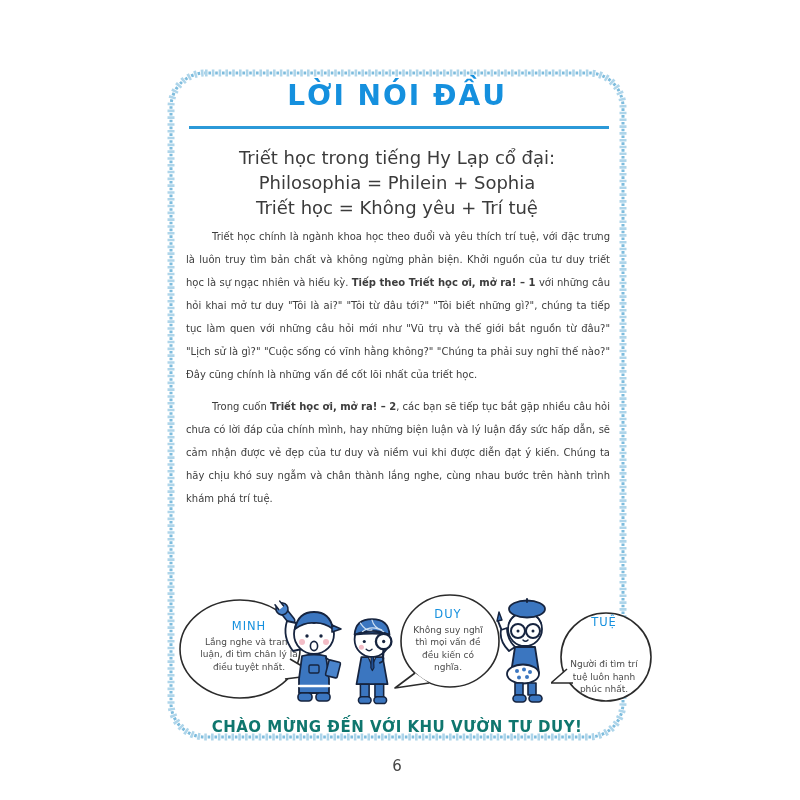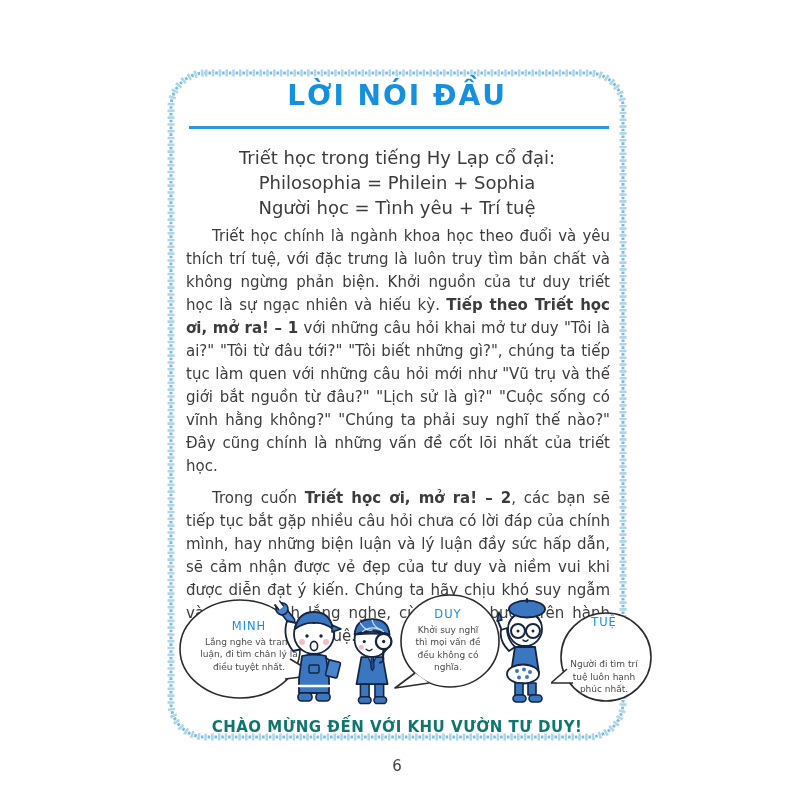--- a/index.html
+++ b/index.html
@@ -8,21 +8,21 @@
   .sheet{position:absolute;left:167px;top:69px;width:460px;height:672px;}
   .frame{position:absolute;left:0;top:0;width:460px;height:672px;z-index:0;}
   .title{position:absolute;top:10px;left:0;width:100%;text-align:center;margin:0;
          font-size:28px;font-weight:bold;color:#1590de;letter-spacing:2px;z-index:1;}
   .title-underline{position:absolute;top:57px;left:22px;width:420px;height:3px;
          background:#2b99d8;z-index:1;}
   .intro{position:absolute;top:76px;left:0;width:100%;text-align:center;
          font-size:18px;line-height:25px;color:#3b3b3b;z-index:1;}
   .intro p{margin:0;}
   .paras{position:absolute;top:156px;left:19px;width:424px;z-index:1;}
-  .para{margin:0 0 9px 0;font-size:15px;line-height:23px;text-align:justify;
+  .para{margin:0 0 9px 0;font-size:10px;line-height:23px;text-align:justify;
         text-indent:26px;color:#3c3c3c;}
   .para .bold{font-weight:bold;}
   .characters{position:absolute;top:524px;left:-2px;width:496px;height:122px;z-index:2;}
   .bubble{position:absolute;}
   .bubble svg{position:absolute;left:0;top:0;width:100%;height:100%;}
   .bubble-textstack{position:absolute;left:0;top:0;right:0;bottom:0;
         display:flex;flex-direction:column;align-items:center;justify-content:center;
         text-align:center;}
   .bubble-name{font-size:11.5px;font-weight:normal;color:#1590de;letter-spacing:1px;margin-bottom:3px;}
   .bubble-quote{font-size:9px;line-height:12.5px;color:#4a4a4a;}
@@ -51,21 +51,21 @@
       <rect x="4" y="4" width="452" height="664" rx="34" fill="none" stroke="#aed5ea" stroke-width="7" stroke-dasharray="2.6 4.2"></rect>
       <rect x="4" y="4" width="452" height="664" rx="34" fill="none" stroke="#7dbcdd" stroke-width="3" stroke-dasharray="2.6 4.2" stroke-dashoffset="3.4"></rect>
     </svg>
 
     <h1 class="title">LỜI NÓI ĐẦU</h1>
     <div class="title-underline"></div>
 
     <div class="intro">
       <p>Triết học trong tiếng Hy Lạp cổ đại:</p>
       <p>Philosophia = Philein + Sophia</p>
-      <p>Người học = Tình yêu + Trí tuệ</p>
+      <p>Triết học = Không yêu + Trí tuệ</p>
     </div>
 
     <div class="paras">
       <p class="para"><span>Triết học chính là ngành khoa học theo đuổi và yêu thích trí tuệ, với đặc trưng là luôn truy tìm bản chất và không ngừng phản biện. Khởi nguồn của tư duy triết học là sự ngạc nhiên và hiếu kỳ. </span><span class="bold">Tiếp theo Triết học ơi, mở ra! – 1</span><span> với những câu hỏi khai mở tư duy "Tôi là ai?" "Tôi từ đâu tới?" "Tôi biết những gì?", chúng ta tiếp tục làm quen với những câu hỏi mới như "Vũ trụ và thế giới bắt nguồn từ đâu?" "Lịch sử là gì?" "Cuộc sống có vĩnh hằng không?" "Chúng ta phải suy nghĩ thế nào?" Đây cũng chính là những vấn đề cốt lõi nhất của triết học.</span></p>
       <p class="para"><span>Trong cuốn </span><span class="bold">Triết học ơi, mở ra! – 2</span><span>, các bạn sẽ tiếp tục bắt gặp nhiều câu hỏi chưa có lời đáp của chính mình, hay những biện luận và lý luận đầy sức hấp dẫn, sẽ cảm nhận được vẻ đẹp của tư duy và niềm vui khi được diễn đạt ý kiến. Chúng ta hãy chịu khó suy ngẫm và chân thành lắng nghe, cùng nhau bước trên hành trình khám phá trí tuệ.</span></p>
     </div>
 
     <div class="characters">
 
       <div class="bubble bubble-minh">
@@ -127,21 +127,21 @@
         <rect x="34" y="91" width="13" height="7" rx="3.5" fill="#3b76c0" stroke="#16243f" stroke-width="1.6"></rect>
       </svg>
 
       <div class="bubble bubble-duy">
         <svg viewBox="0 0 108 100">
           <ellipse cx="57" cy="48" rx="49" ry="46" fill="#fff" stroke="#2b2b2b" stroke-width="1.6"></ellipse>
           <path d="M22 80 L2 95 L36 90" fill="#fff" stroke="#2b2b2b" stroke-width="1.6" stroke-linejoin="round"></path>
         </svg>
         <div class="bubble-textstack">
           <div class="bubble-name">DUY</div>
-          <div class="bubble-quote">Khởi suy nghĩ thì mọi vấn đề đều không có nghĩa.</div>
+          <div class="bubble-quote">Không suy nghĩ thì mọi vấn đề đều kiến có nghĩa.</div>
         </div>
       </div>
 
       <svg class="char char-tue" viewBox="0 0 72 112" stroke-linecap="round" stroke-linejoin="round">
         <g>
           <line x1="15" y1="34" x2="11" y2="24" stroke="#16243f" stroke-width="2"></line>
           <path d="M10 24 L12 15 L15 23 Z" fill="#3b76c0" stroke="#16243f" stroke-width="1.4"></path>
         </g>
         <path d="M22 54 Q12 44 14 33 L20 31 Q20 42 28 50 Z" fill="#fff" stroke="#16243f" stroke-width="1.8"></path>
         <circle cx="38" cy="32" r="17" fill="#fff" stroke="#16243f" stroke-width="1.8"></circle>

